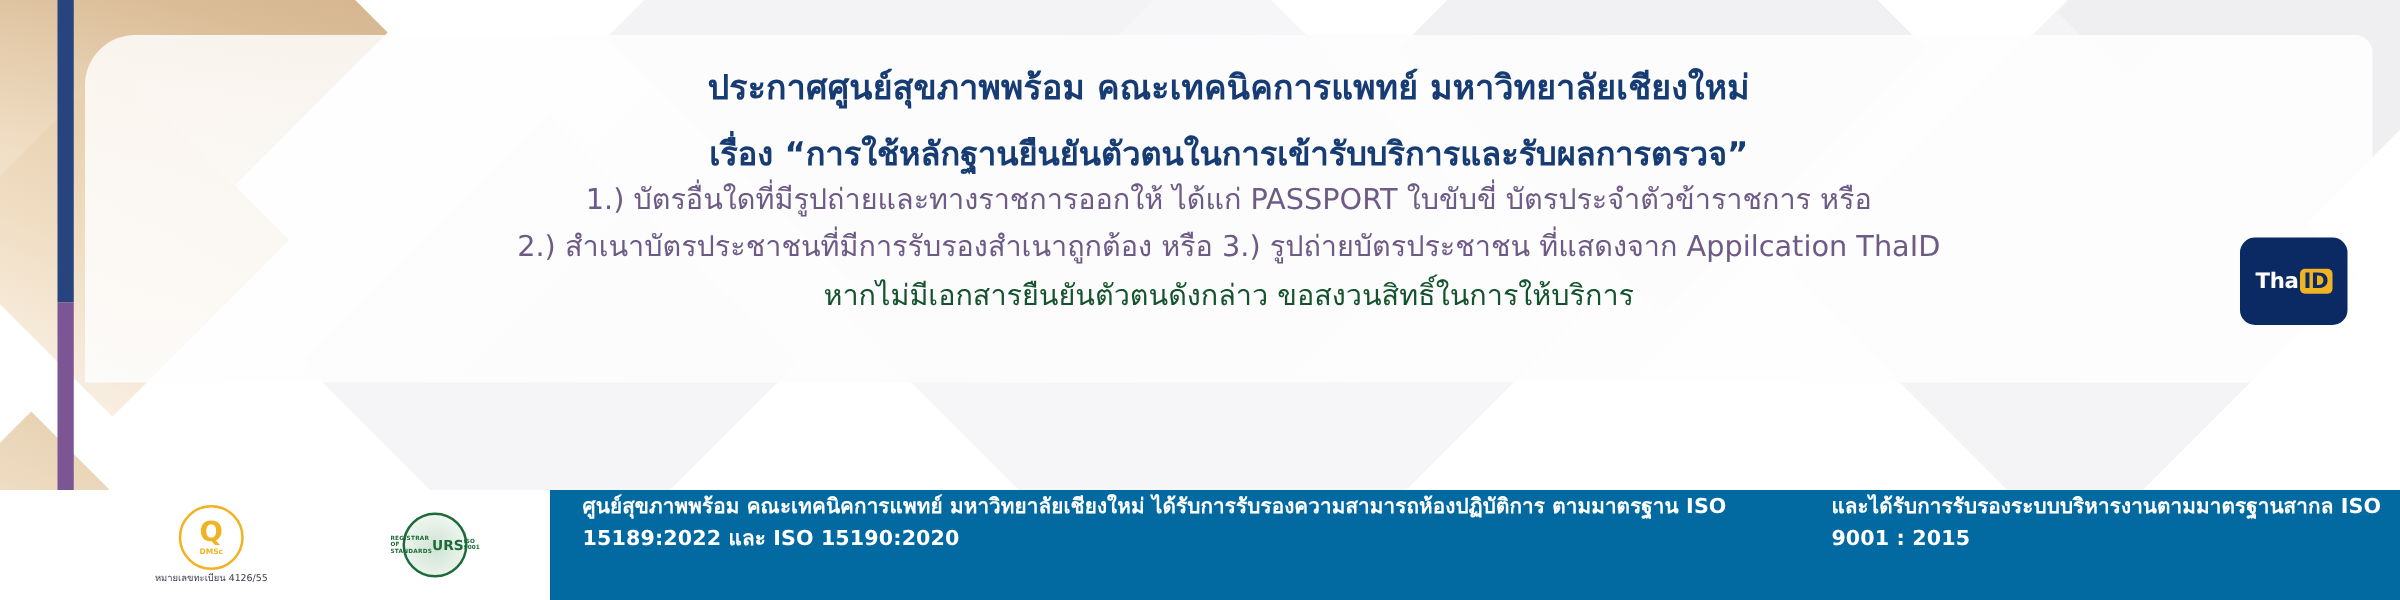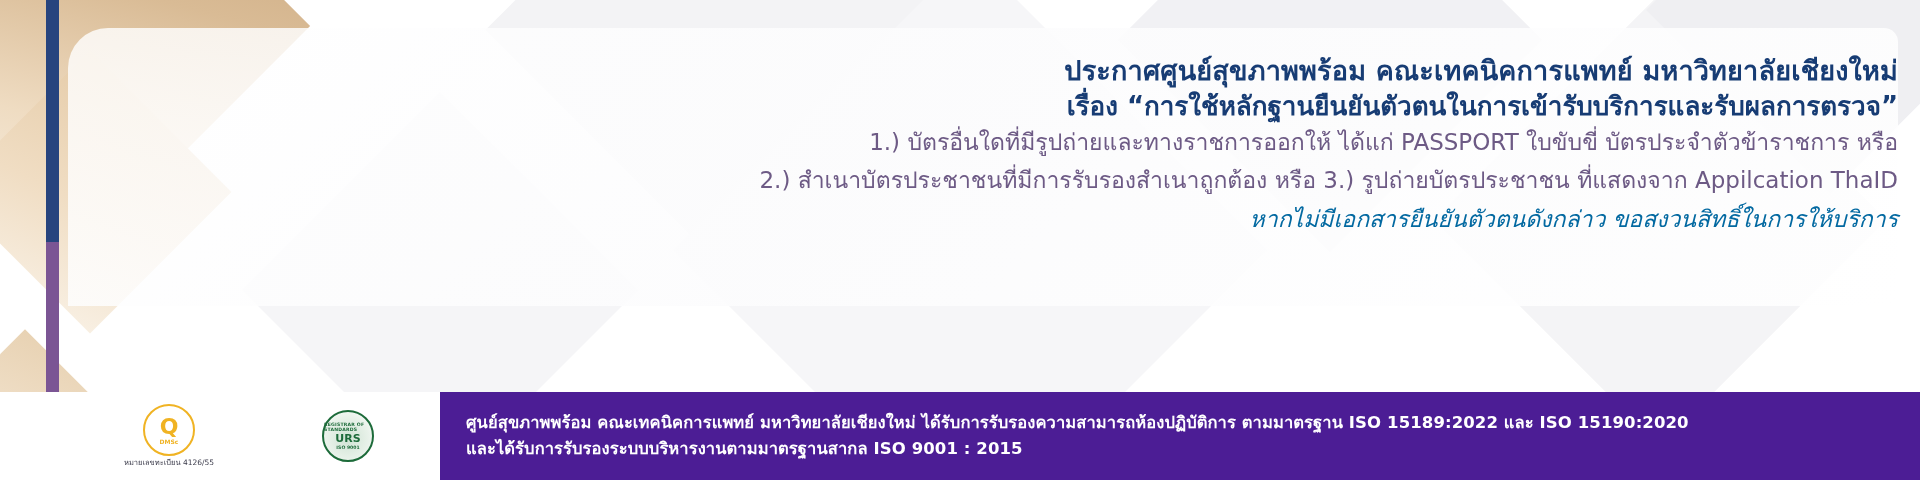--- a/index.html
+++ b/index.html
@@ -106,50 +106,49 @@
     border-top-right-radius: 14px;
     z-index: 5;
   }
 
   
   .content {
     position: absolute;
     left: 68px; top: 28px;
     width: 1830px; height: 278px;
     z-index: 8;
-    text-align: right;
+    text-align: center;
   }
   .title-1 {
     margin-top: 26px;
     font-size: 27px;
     font-weight: bold;
     color: #173c74;
     letter-spacing: 0.2px;
     line-height: 1.25;
   }
   .title-2 {
-    margin-top: 2px;
+    margin-top: 20px;
     font-size: 26px;
     font-weight: bold;
     color: #173c74;
     line-height: 1.25;
   }
   .body-line {
     font-size: 23px;
     color: #6d5a85;
     line-height: 1.45;
     margin-top: 4px;
   }
   .body-line.first { margin-top: 20px; }
   .warn-line {
     font-size: 23px;
-    color: #0369a1;
+    color: #14532d;
     line-height: 1.4;
     margin-top: 6px;
-    font-style: italic;
   }
 
   
   .thaid {
     position: absolute;
     right: 42px; top: 190px;
     width: 86px; height: 70px;
     background: #0b2a63;
     border-radius: 12px;
     z-index: 9;
@@ -192,23 +191,23 @@
     width: 440px; height: 88px;
     background: #ffffff;
     display: flex;
     align-items: center;
     justify-content: space-around;
     padding-left: 70px;
     padding-right: 12px;
   }
   .bottom-right {
     flex: 1; height: 88px;
-    background: #4c1d95;
-    display: flex;
-    flex-direction: column;
+    background: #0369a1;
+    display: flex;
+    flex-direction: row;
     justify-content: center;
     padding-left: 26px;
   }
   .foot-line {
     color: #ffffff;
     font-size: 16.5px;
     font-weight: bold;
     line-height: 1.55;
     letter-spacing: 0.1px;
   }
@@ -268,21 +267,21 @@
     line-height: 1;
   }
   .seal-gold .qsub {
     font-size: 6px;
     color: #f0b323;
     font-weight: bold;
   }
   .seal-green {
     border: 2px solid #1d6b3a;
     background: radial-gradient(circle at 50% 55%, #cfe3d3 0%, #e9f2ea 60%, #ffffff 100%);
-    flex-direction: column;
+    flex-direction: row;
   }
   .seal-green .gtop {
     font-size: 4.6px;
     color: #1d6b3a;
     font-weight: bold;
     letter-spacing: 0.2px;
   }
   .seal-green .gmid {
     font-size: 11px;
     color: #1d6b3a;
@@ -318,20 +317,25 @@
   <div class="rail rail-gold"></div>
 
   <div class="content">
     <div class="title-1">ประกาศศูนย์สุขภาพพร้อม คณะเทคนิคการแพทย์ มหาวิทยาลัยเชียงใหม่</div>
     <div class="title-2">เรื่อง “การใช้หลักฐานยืนยันตัวตนในการเข้ารับบริการและรับผลการตรวจ”</div>
     <div class="body-line">1.)  บัตรอื่นใดที่มีรูปถ่ายและทางราชการออกให้ ได้แก่ PASSPORT ใบขับขี่ บัตรประจำตัวข้าราชการ หรือ</div>
     <div class="body-line">2.)  สำเนาบัตรประชาชนที่มีการรับรองสำเนาถูกต้อง   หรือ   3.) รูปถ่ายบัตรประชาชน ที่แสดงจาก Appilcation ThaID</div>
     <div class="warn-line">หากไม่มีเอกสารยืนยันตัวตนดังกล่าว ขอสงวนสิทธิ์ในการให้บริการ</div>
   </div>
 
+  <div class="thaid">
+    <div class="thaid-inner">
+      <span class="thaid-text"><span>Tha</span><span class="thaid-d">ID</span></span>
+    </div>
+  </div>
 
   <div class="bottom">
 
     <div class="bottom-left">
 
 
       <div class="logo-wrap">
         <div class="seal seal-gold">
           <div class="qmark">Q</div>
           <div class="qsub">DMSc</div>

